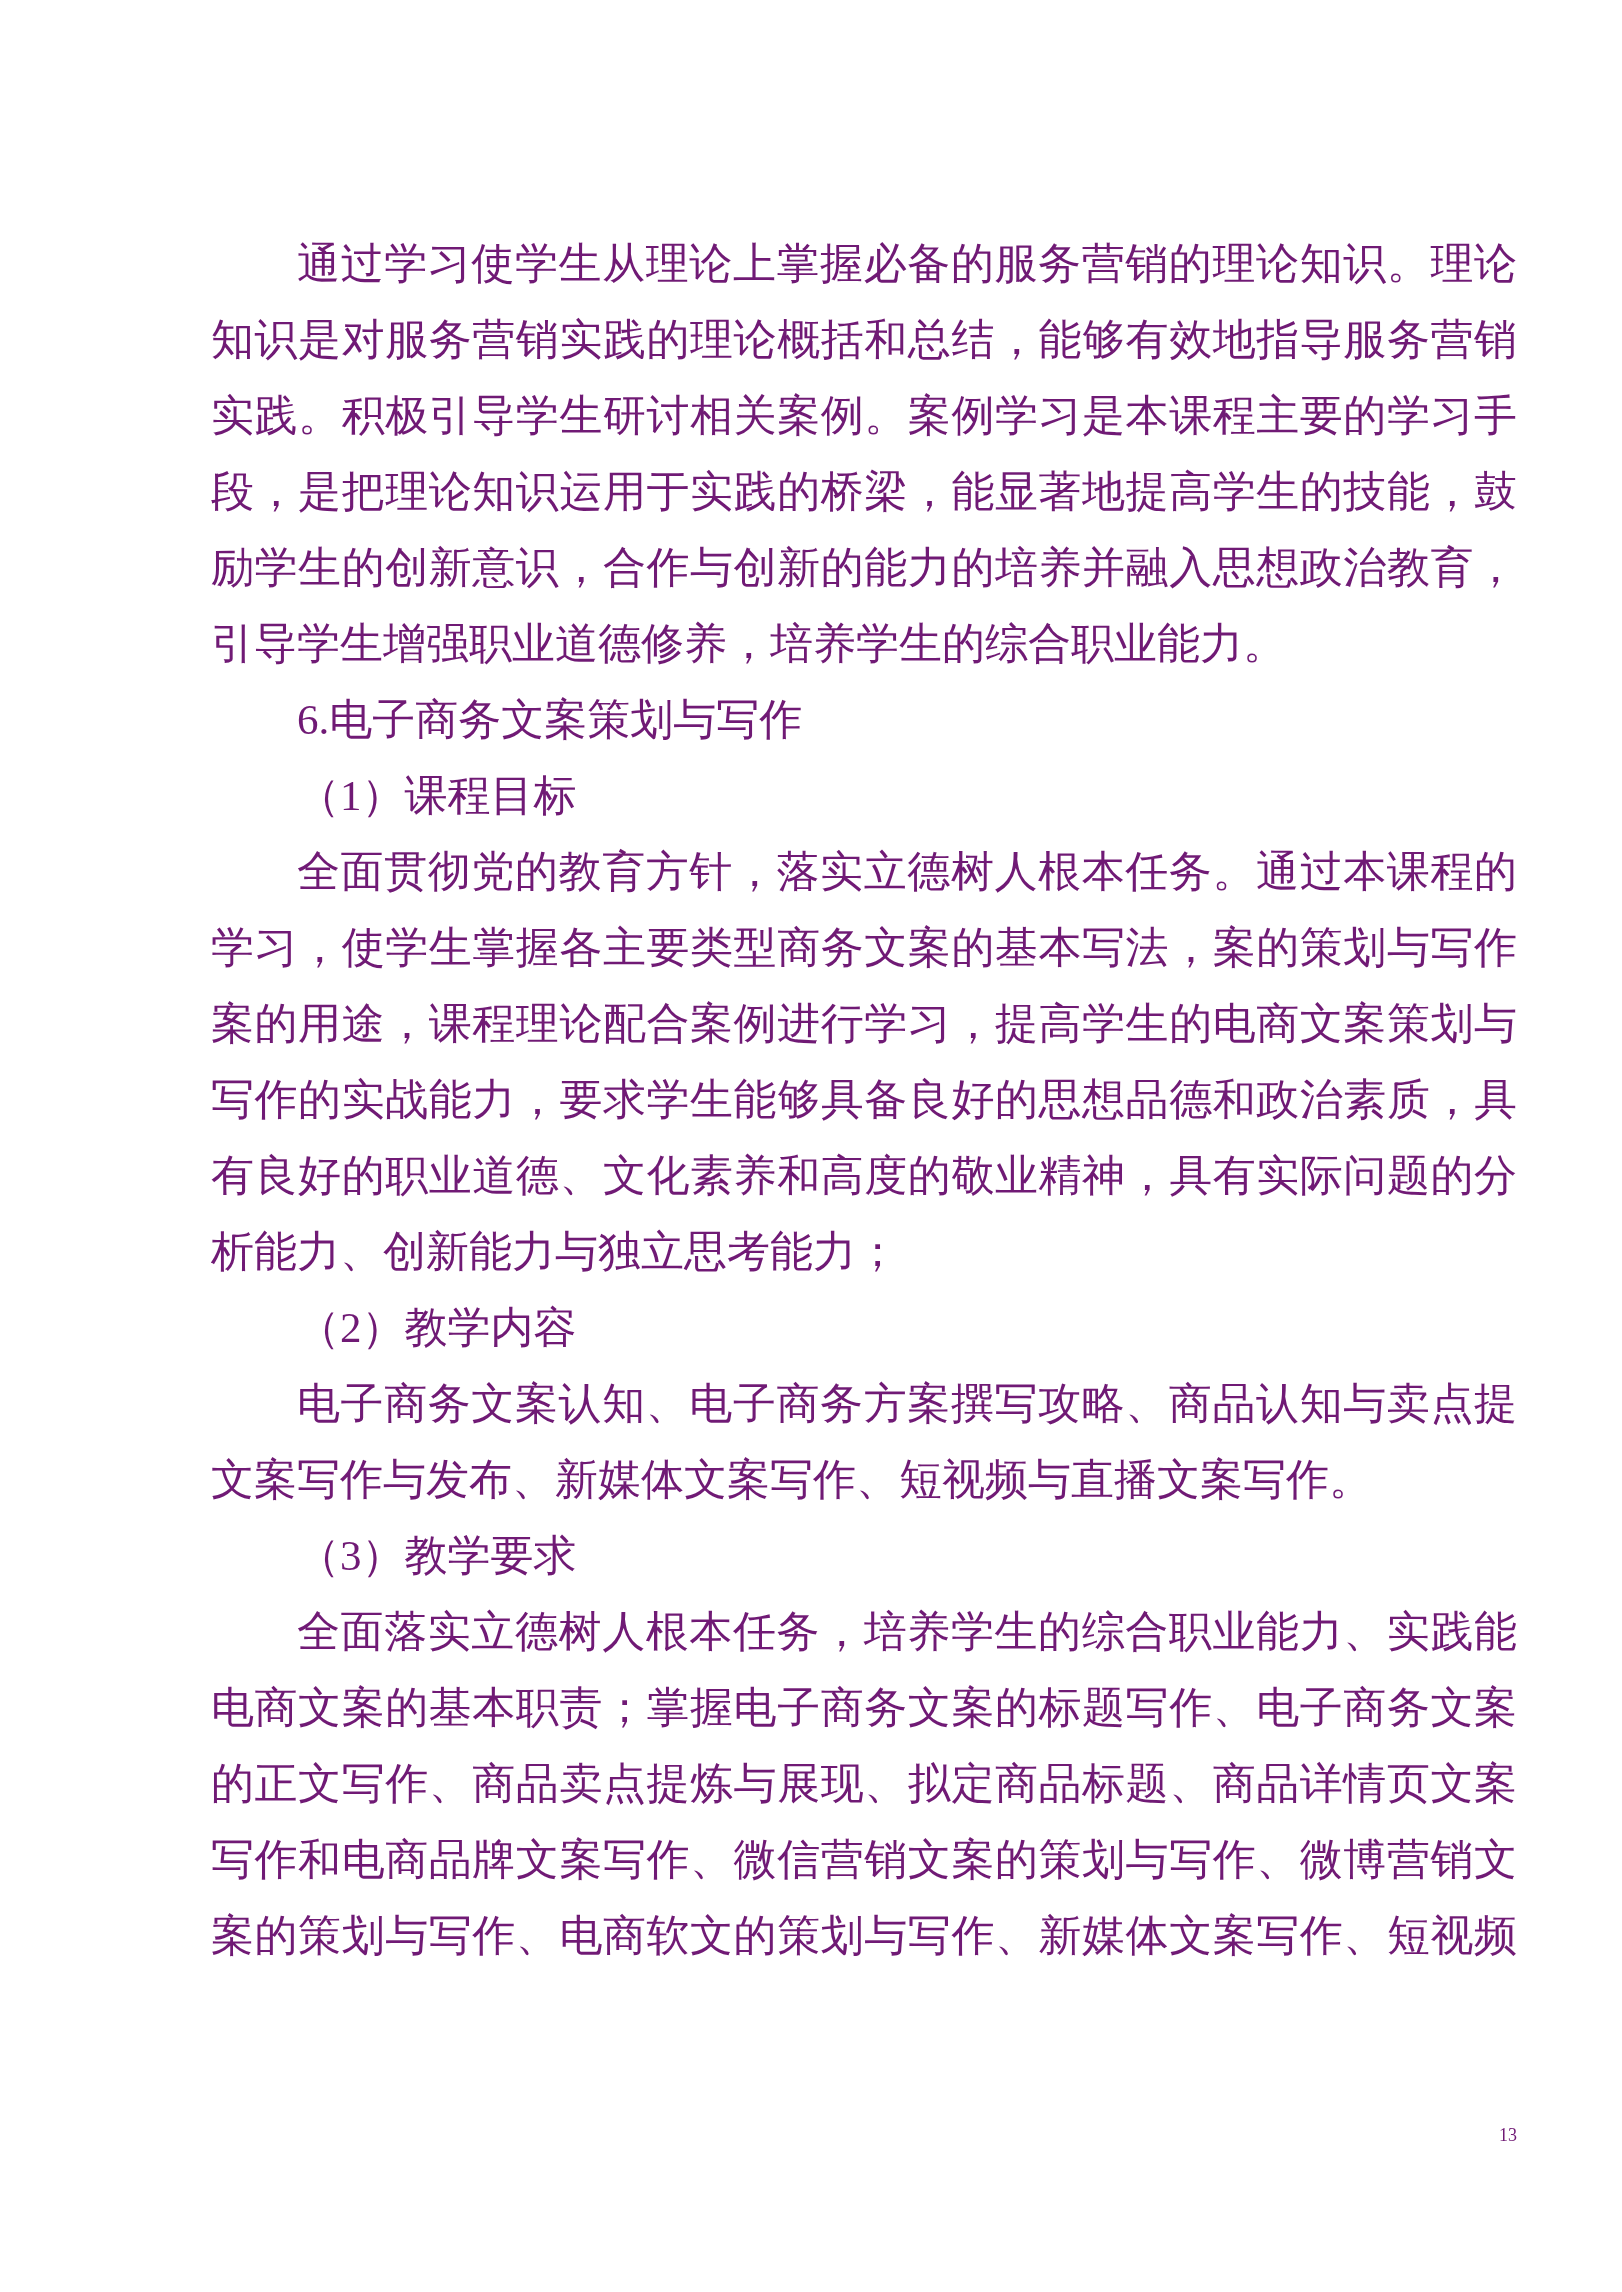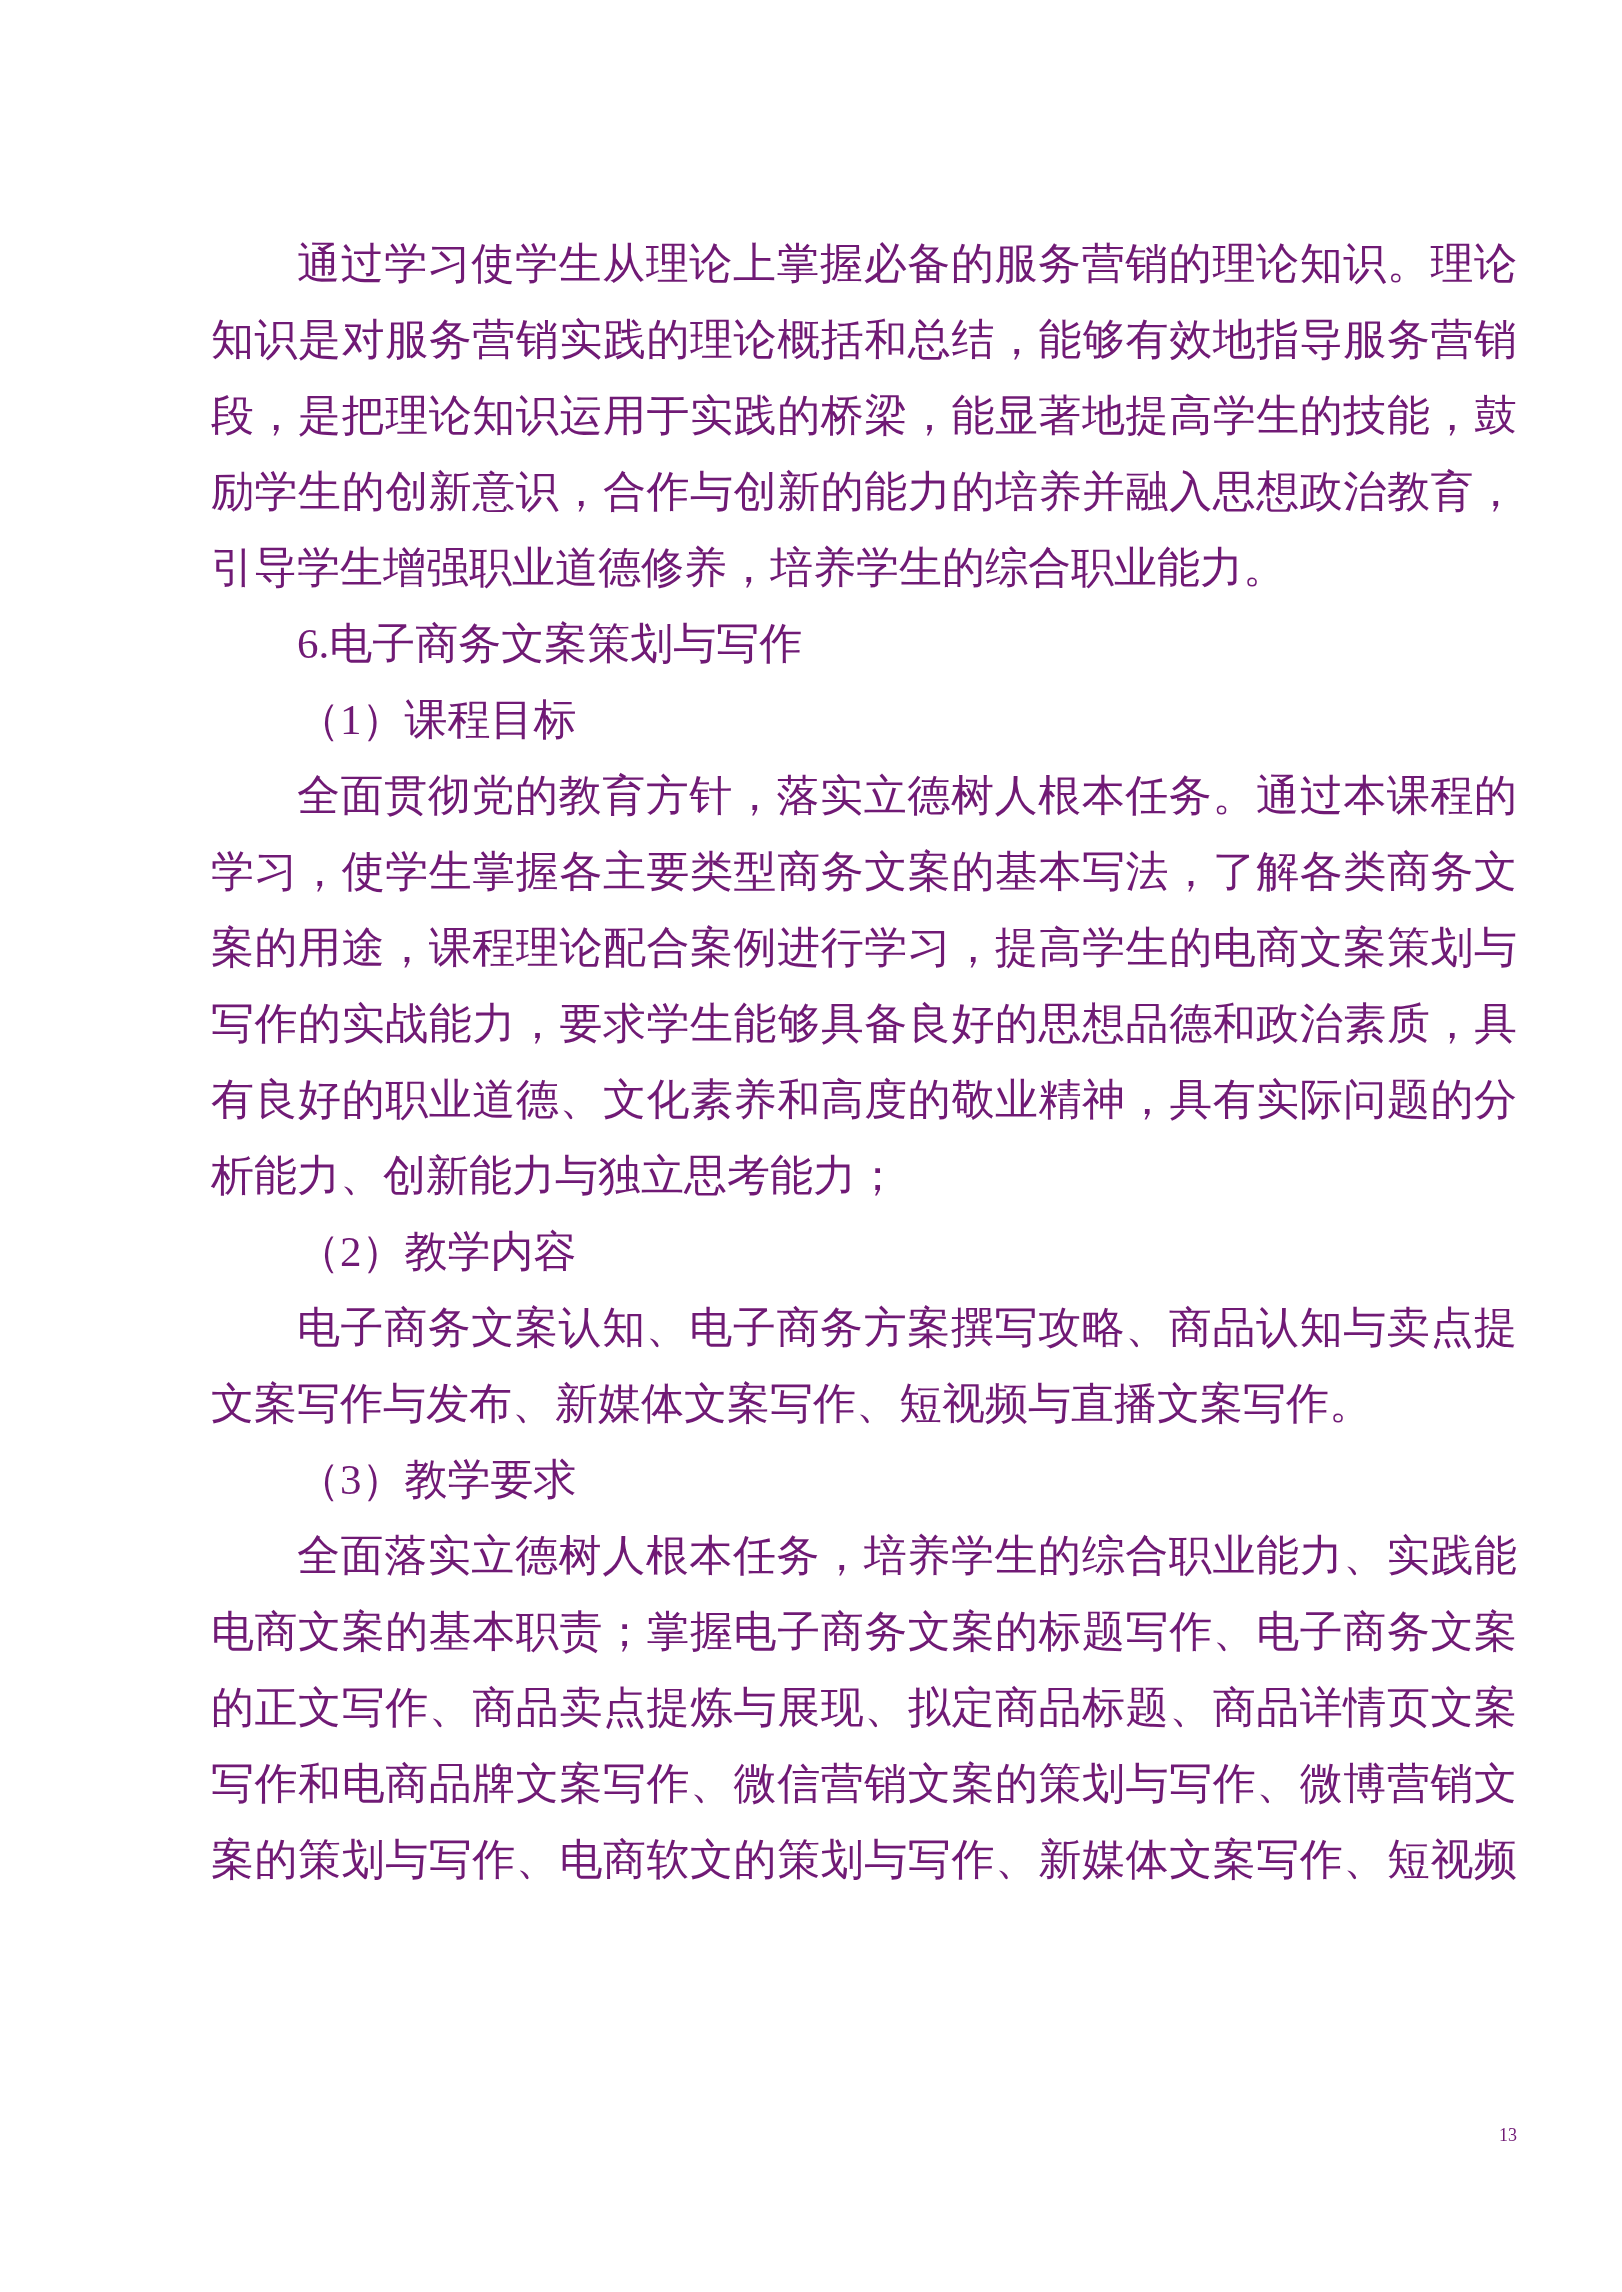--- a/index.html
+++ b/index.html
@@ -42,27 +42,28 @@
     line-height: 33px;
   }
 </style>
 </head>
 <body>
 
 <div class="page">
   <div class="text-block">
       <div class="line indent">通过学习使学生从理论上掌握必备的服务营销的理论知识。理论</div>
       <div class="line">知识是对服务营销实践的理论概括和总结，能够有效地指导服务营销</div>
+      <div class="line">实践。积极引导学生研讨相关案例。案例学习是本课程主要的学习手</div>
       <div class="line">段，是把理论知识运用于实践的桥梁，能显著地提高学生的技能，鼓</div>
       <div class="line">励学生的创新意识，合作与创新的能力的培养并融入思想政治教育，</div>
       <div class="line plain">引导学生增强职业道德修养，培养学生的综合职业能力。</div>
       <div class="line indent bold plain">6.电子商务文案策划与写作</div>
       <div class="line indent plain">（1）课程目标</div>
       <div class="line indent">全面贯彻党的教育方针，落实立德树人根本任务。通过本课程的</div>
-      <div class="line">学习，使学生掌握各主要类型商务文案的基本写法，了解各类商务文</div>
+      <div class="line">学习，使学生掌握各主要类型商务文案的基本写法，案的策划与写作</div>
       <div class="line">案的用途，课程理论配合案例进行学习，提高学生的电商文案策划与</div>
       <div class="line">写作的实战能力，要求学生能够具备良好的思想品德和政治素质，具</div>
       <div class="line">有良好的职业道德、文化素养和高度的敬业精神，具有实际问题的分</div>
       <div class="line plain">析能力、创新能力与独立思考能力；</div>
       <div class="line indent plain">（2）教学内容</div>
       <div class="line indent">电子商务文案认知、电子商务方案撰写攻略、商品认知与卖点提</div>
       <div class="line plain">文案写作与发布、新媒体文案写作、短视频与直播文案写作。</div>
       <div class="line indent plain">（3）教学要求</div>
       <div class="line indent">全面落实立德树人根本任务，培养学生的综合职业能力、实践能</div>
       <div class="line">电商文案的基本职责；掌握电子商务文案的标题写作、电子商务文案</div>

